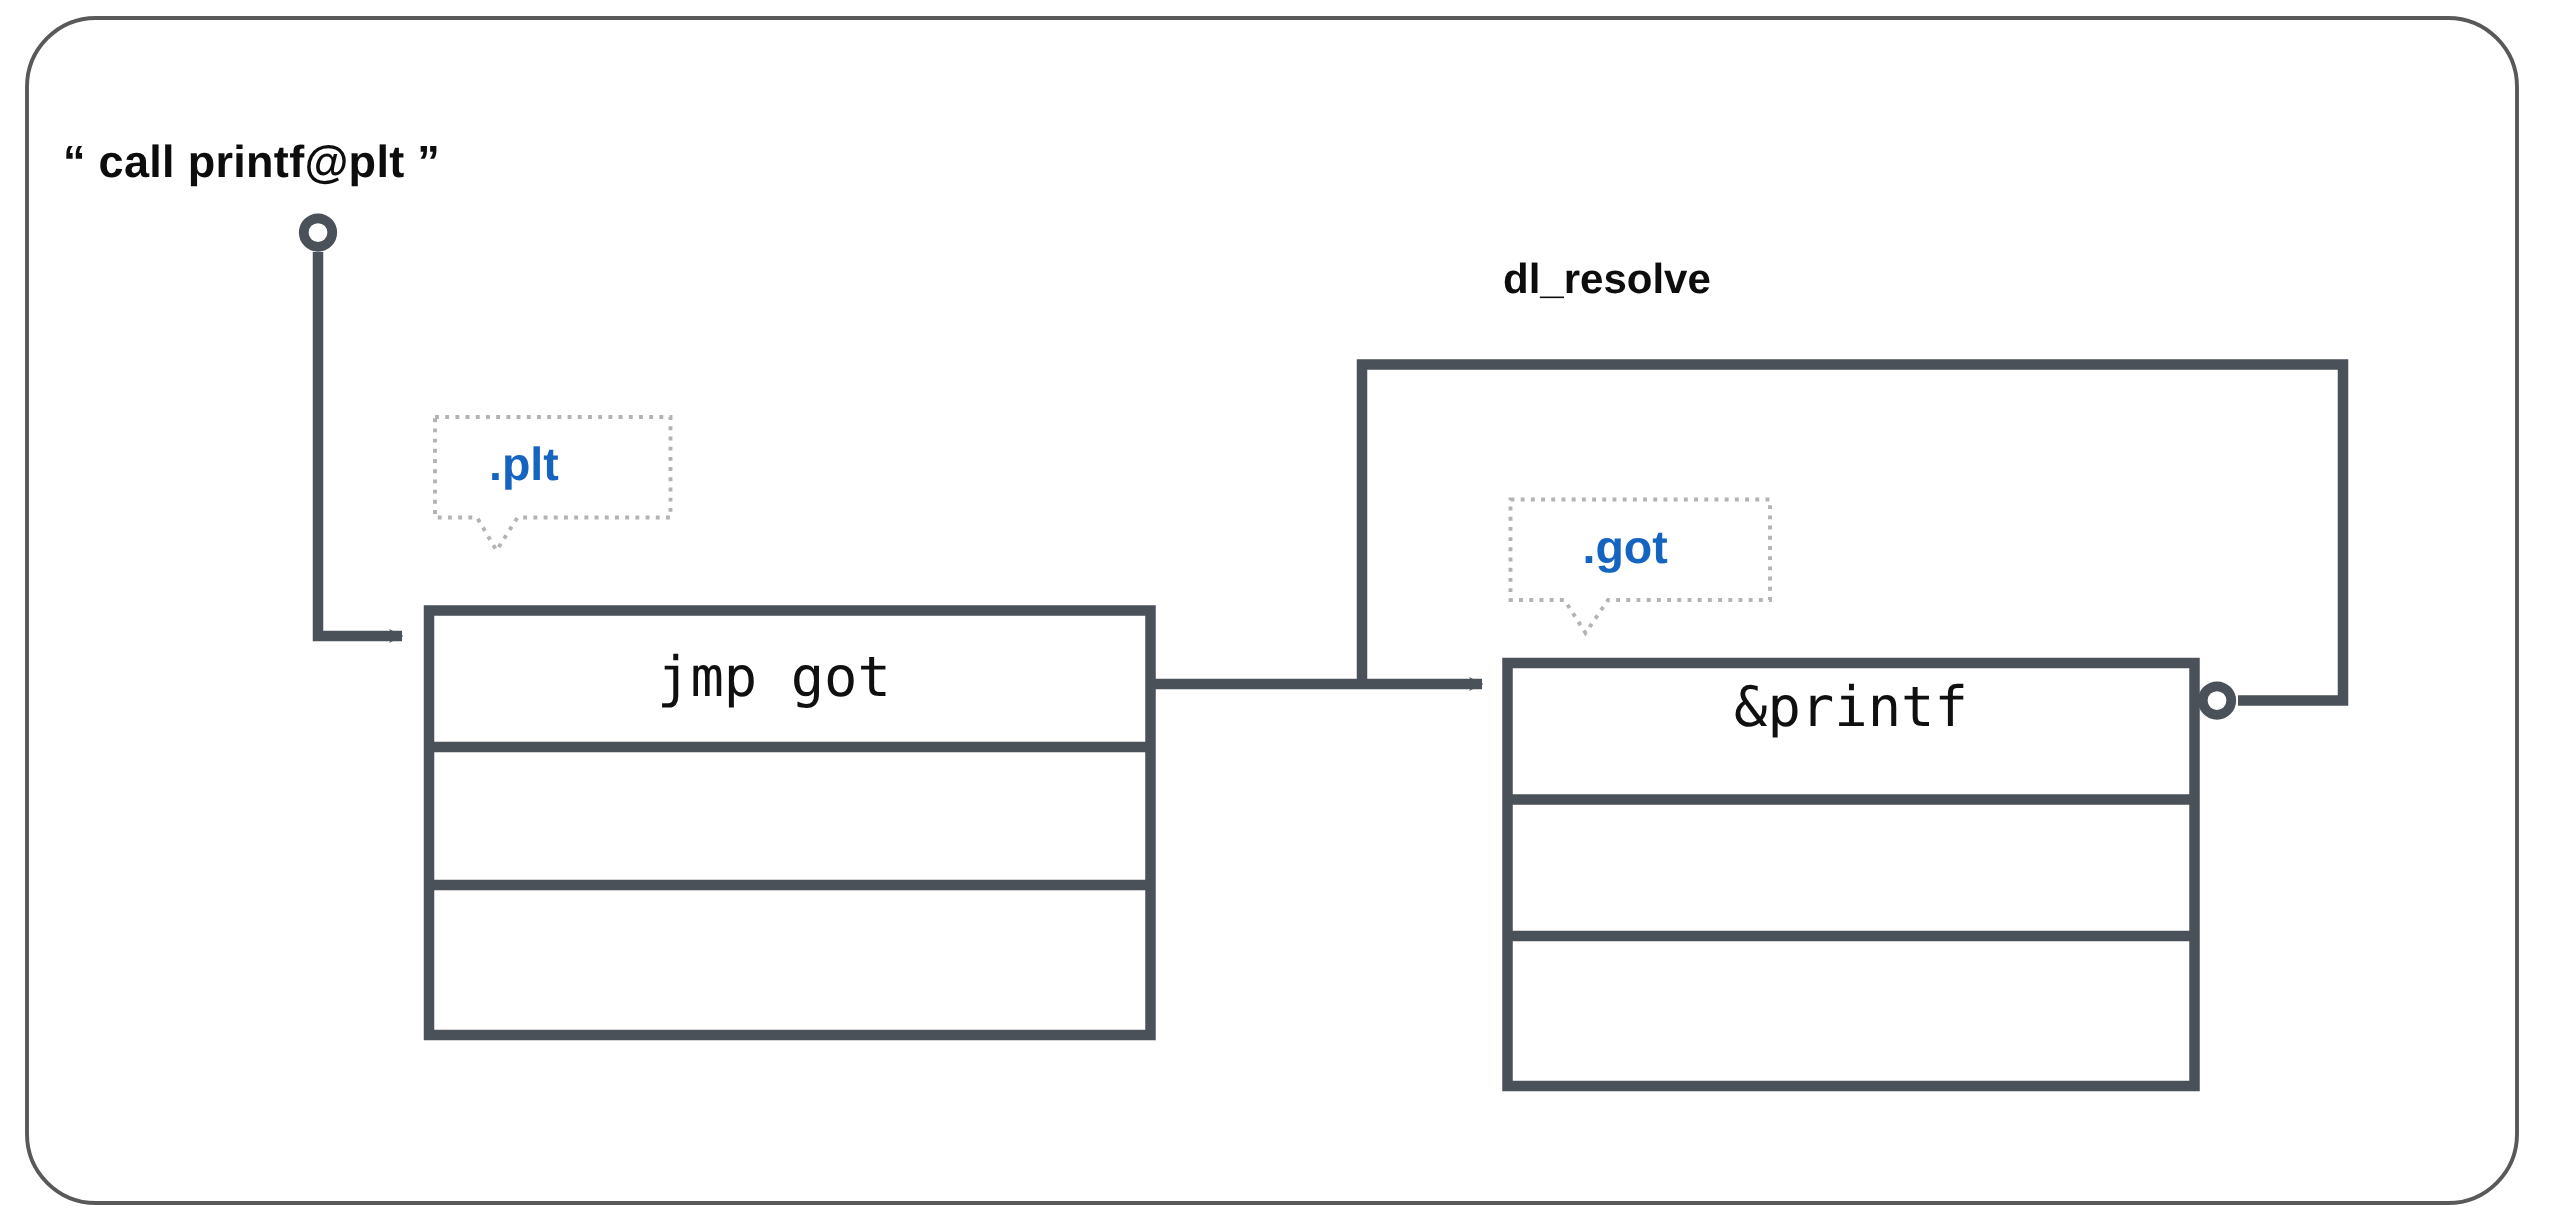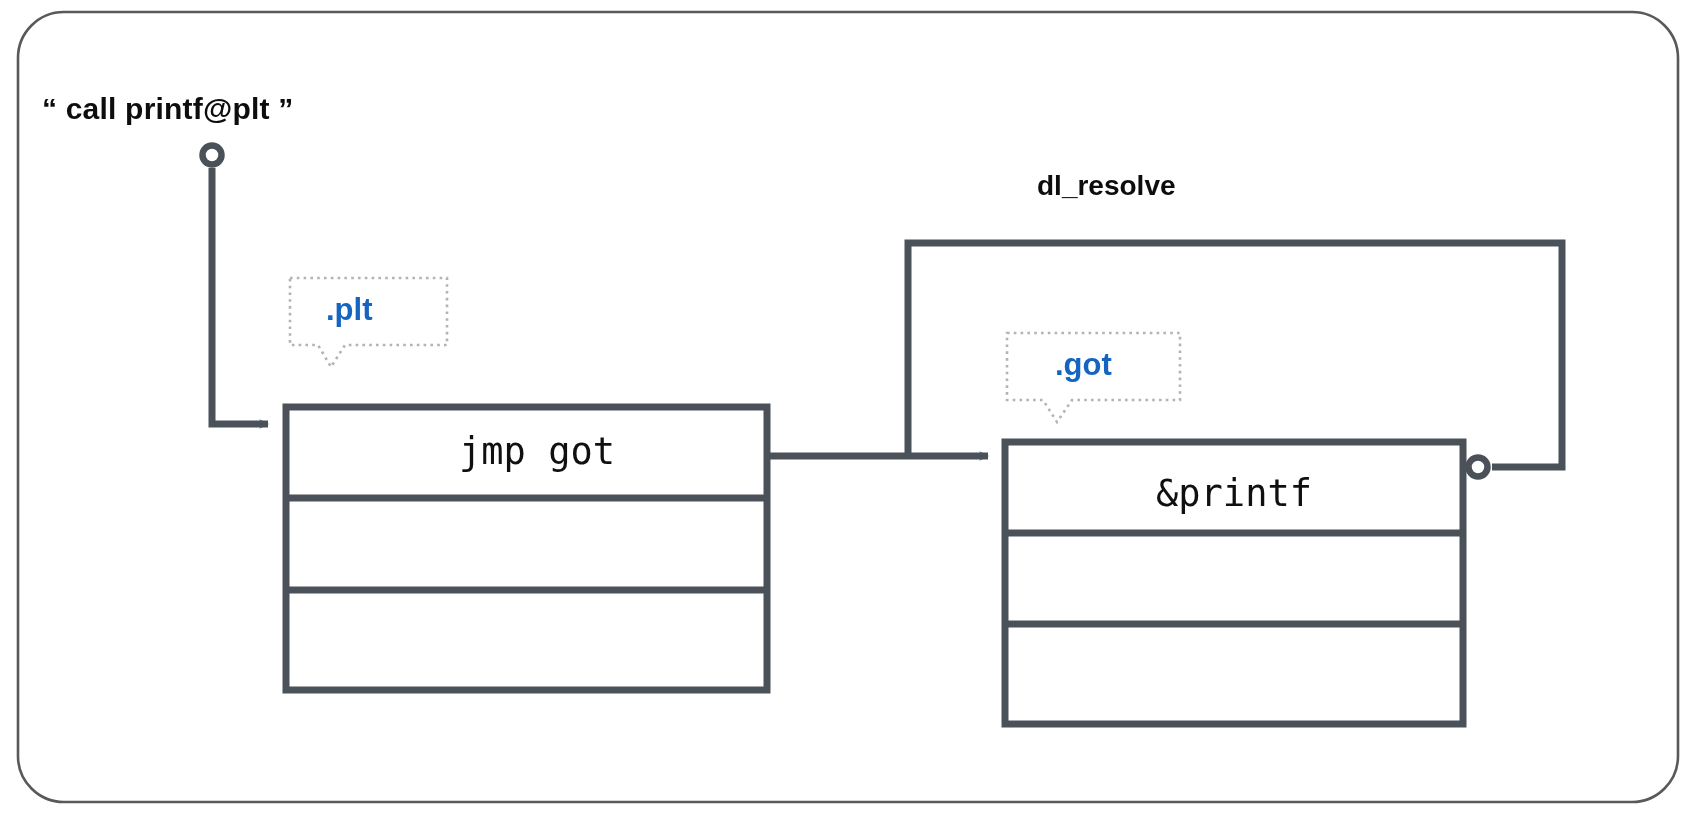--- a/index.html
+++ b/index.html
@@ -34,21 +34,21 @@
   .call-label {
     left: 42px;
     top: 92px;
     font-family: "Liberation Sans", sans-serif;
     font-size: 30px;
     font-weight: bold;
     color: #0d0d0d;
     letter-spacing: 0.2px;
   }
   .dl-label {
-    left: 1037px;
+    left: 1002px;
     top: 170px;
     font-family: "Liberation Sans", sans-serif;
     font-size: 28px;
     font-weight: bold;
     color: #0d0d0d;
   }
   .bubble-text {
     font-family: "Liberation Sans", sans-serif;
     font-size: 31px;
     font-weight: bold;
@@ -56,28 +56,28 @@
   }
   .plt-bubble-text { left: 326px; top: 292px; }
   .got-bubble-text { left: 1055px; top: 347px; text-align: right; }
   .cell-text {
     font-family: "DejaVu Sans Mono", "Liberation Mono", monospace;
     font-size: 37px;
     color: #101010;
     font-weight: normal;
   }
   .plt-cell-text {
-    left: 297px;
+    left: 276px;
     top: 430px;
     width: 480px;
     text-align: center;
   }
   .got-cell-text {
     left: 1005px;
-    top: 472px;
+    top: 450px;
     width: 458px;
     text-align: center;
   }
 </style>
 </head>
 <body>
 
 <div id="canvas">
 
   <svg id="diagram-svg" viewBox="0 0 1700 816">

